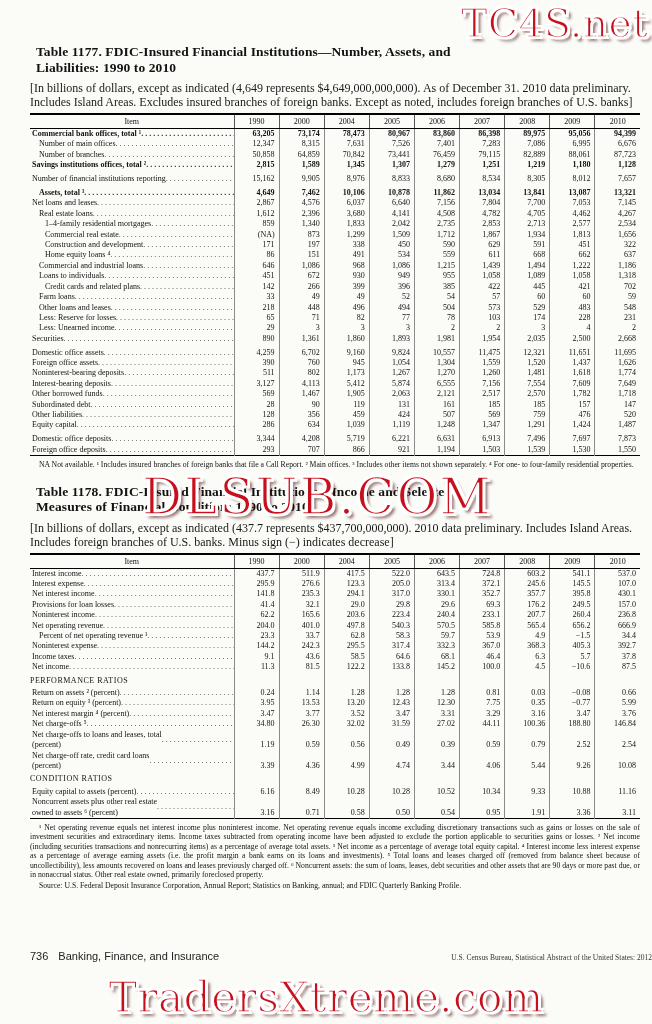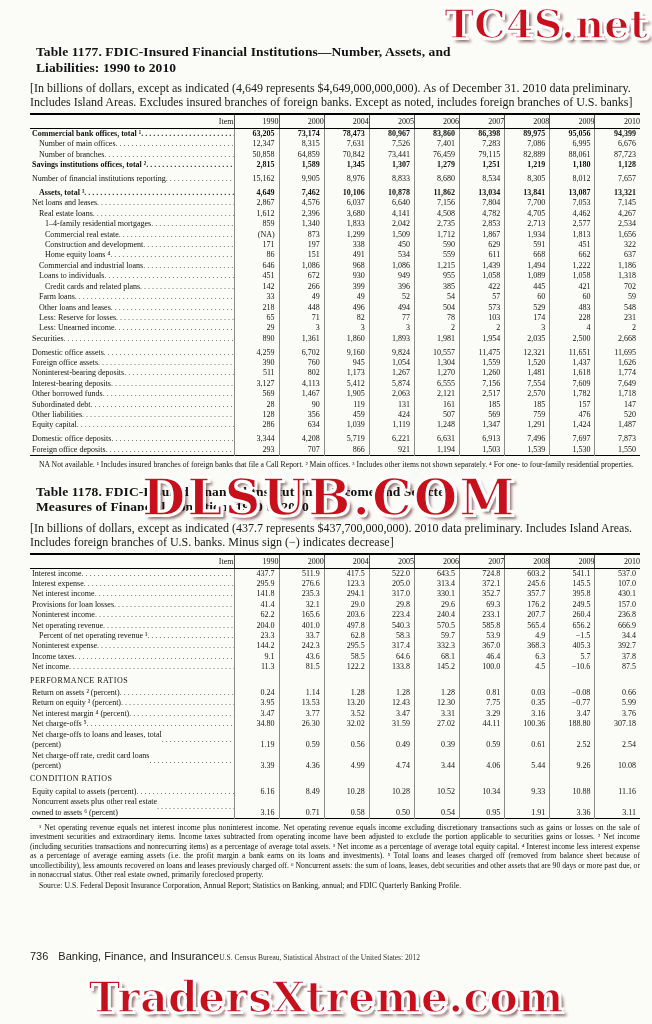--- a/index.html
+++ b/index.html
@@ -5,41 +5,41 @@
   *{box-sizing:border-box}
   html,body{margin:0;padding:0;background:#6e6e6e}
   .page{position:relative;width:652px;height:1024px;margin:0 auto;background:#fbfbf7;
         font-family:"Liberation Serif","DejaVu Serif",serif;color:#121212;overflow:hidden;
         padding:38px 12px 0 30px}
   .tbl-title{font-size:13.5px;font-weight:bold;line-height:15.5px;margin:6px;letter-spacing:.1px}
   .tbl-note{font-size:12px;line-height:14px;margin:1px 0 0;color:#1a1a1a;width:608px}
   table{border-collapse:collapse;table-layout:fixed;width:610px;margin-top:4px;
         border-top:2px solid #000;border-bottom:1.5px solid #000;font-size:8px}
   th{font-weight:normal;font-size:8px;border-bottom:1px solid #000;border-left:1px solid #555;
-     padding:2px 0;text-align:right}
+     padding:2px 0;text-align:center}
   th.icol{border-left:none;width:204px}
   td{padding:0;height:10.4px;line-height:10.4px;vertical-align:bottom;font-size:8px}
   td.val{border-left:1px solid #8a8a8a;text-align:right;padding-right:4px}
   td.lbl{padding-left:2px;overflow:hidden}
   .lw{display:flex;align-items:center;overflow:hidden}
   .ind1{padding-left:7px}.ind2{padding-left:13px}
   .lt{flex:0 1 auto;white-space:pre-line}
   .dots{flex:1 1 6px;min-width:6px;overflow:hidden;white-space:nowrap;color:#222}
   .dots::before{content:" . . . . . . . . . . . . . . . . . . . . . . . . . . . . . . . . . . . . . . . . . . . ."}
   tr.b td{font-weight:bold}
   tr.gap td{padding-top:3.5px}
   td.sect{text-align:left;letter-spacing:.5px;padding:3px 0 2px}
   .tbl-foot{font-size:7.7px;line-height:9.4px;margin:4px 0 0;width:610px;text-align:justify;text-indent:9px}
   .tbl-src{font-size:7.7px;line-height:9.4px;margin:2px 0 0;width:610px;text-indent:9px}
   .sec2{position:relative;margin-top:14px}
-  .footer{position:absolute;left:30px;right:0;top:950px;display:flex;justify-content:flex-start;align-items:baseline}
+  .footer{position:absolute;left:30px;right:0;top:950px;display:flex;justify-content:space-between;align-items:baseline}
   .footer-left{font-size:11px;font-family:"Liberation Sans","DejaVu Sans",s ans-serif;color:#222}
   .footer-left .pn{margin-right:10px}
   .footer-right{font-size:7.5px;color:#333}
-  .wm{position:absolute;font-family:"DejaVu Serif","Liberation Serif",serif;font-weight:bold;color:#c8101c;
+  .wm{position:absolute;font-family:"DejaVu Serif","Liberation Serif",serif;font-weight:normal;color:#c8101c;
       -webkit-text-stroke:1.6px #fff;
       text-shadow:2px 2px 0 #fff,-2px -2px 0 #fff,2px -2px 0 #fff,-2px 2px 0 #fff,4px 4px 3px rgba(60,0,0,.55);
       white-space:nowrap;z-index:6}
   .wm-top{top:0;right:4px;font-size:40px}
   .wm-mid{top:-16px;left:112px;font-size:50px;letter-spacing:2px}
   .wm-bottom{bottom:2px;left:50%;transform:translateX(-50%);font-size:43px}
 </style>
 </head>
 <body>
 
@@ -844,37 +844,37 @@
               </div>
             </td>
             <td class="val">34.80</td>
             <td class="val">26.30</td>
             <td class="val">32.02</td>
             <td class="val">31.59</td>
             <td class="val">27.02</td>
             <td class="val">44.11</td>
             <td class="val">100.36</td>
             <td class="val">188.80</td>
-            <td class="val">307.18</td>
+            <td class="val">146.84</td>
           </tr>
           <tr>
             <td class="lbl">
               <div class="lw ind0">
                 <span class="lt">Net charge-offs to loans and leases, total
 (percent)</span>
                 <span class="dots"></span>
               </div>
             </td>
             <td class="val">1.19</td>
             <td class="val">0.59</td>
             <td class="val">0.56</td>
             <td class="val">0.49</td>
             <td class="val">0.39</td>
             <td class="val">0.59</td>
-            <td class="val">0.61</td>
+            <td class="val">0.79</td>
             <td class="val">2.52</td>
             <td class="val">2.54</td>
           </tr>
           <tr>
             <td class="lbl">
               <div class="lw ind0">
                 <span class="lt">Net charge-off rate, credit card loans
 (percent)</span>
                 <span class="dots"></span>
               </div>

